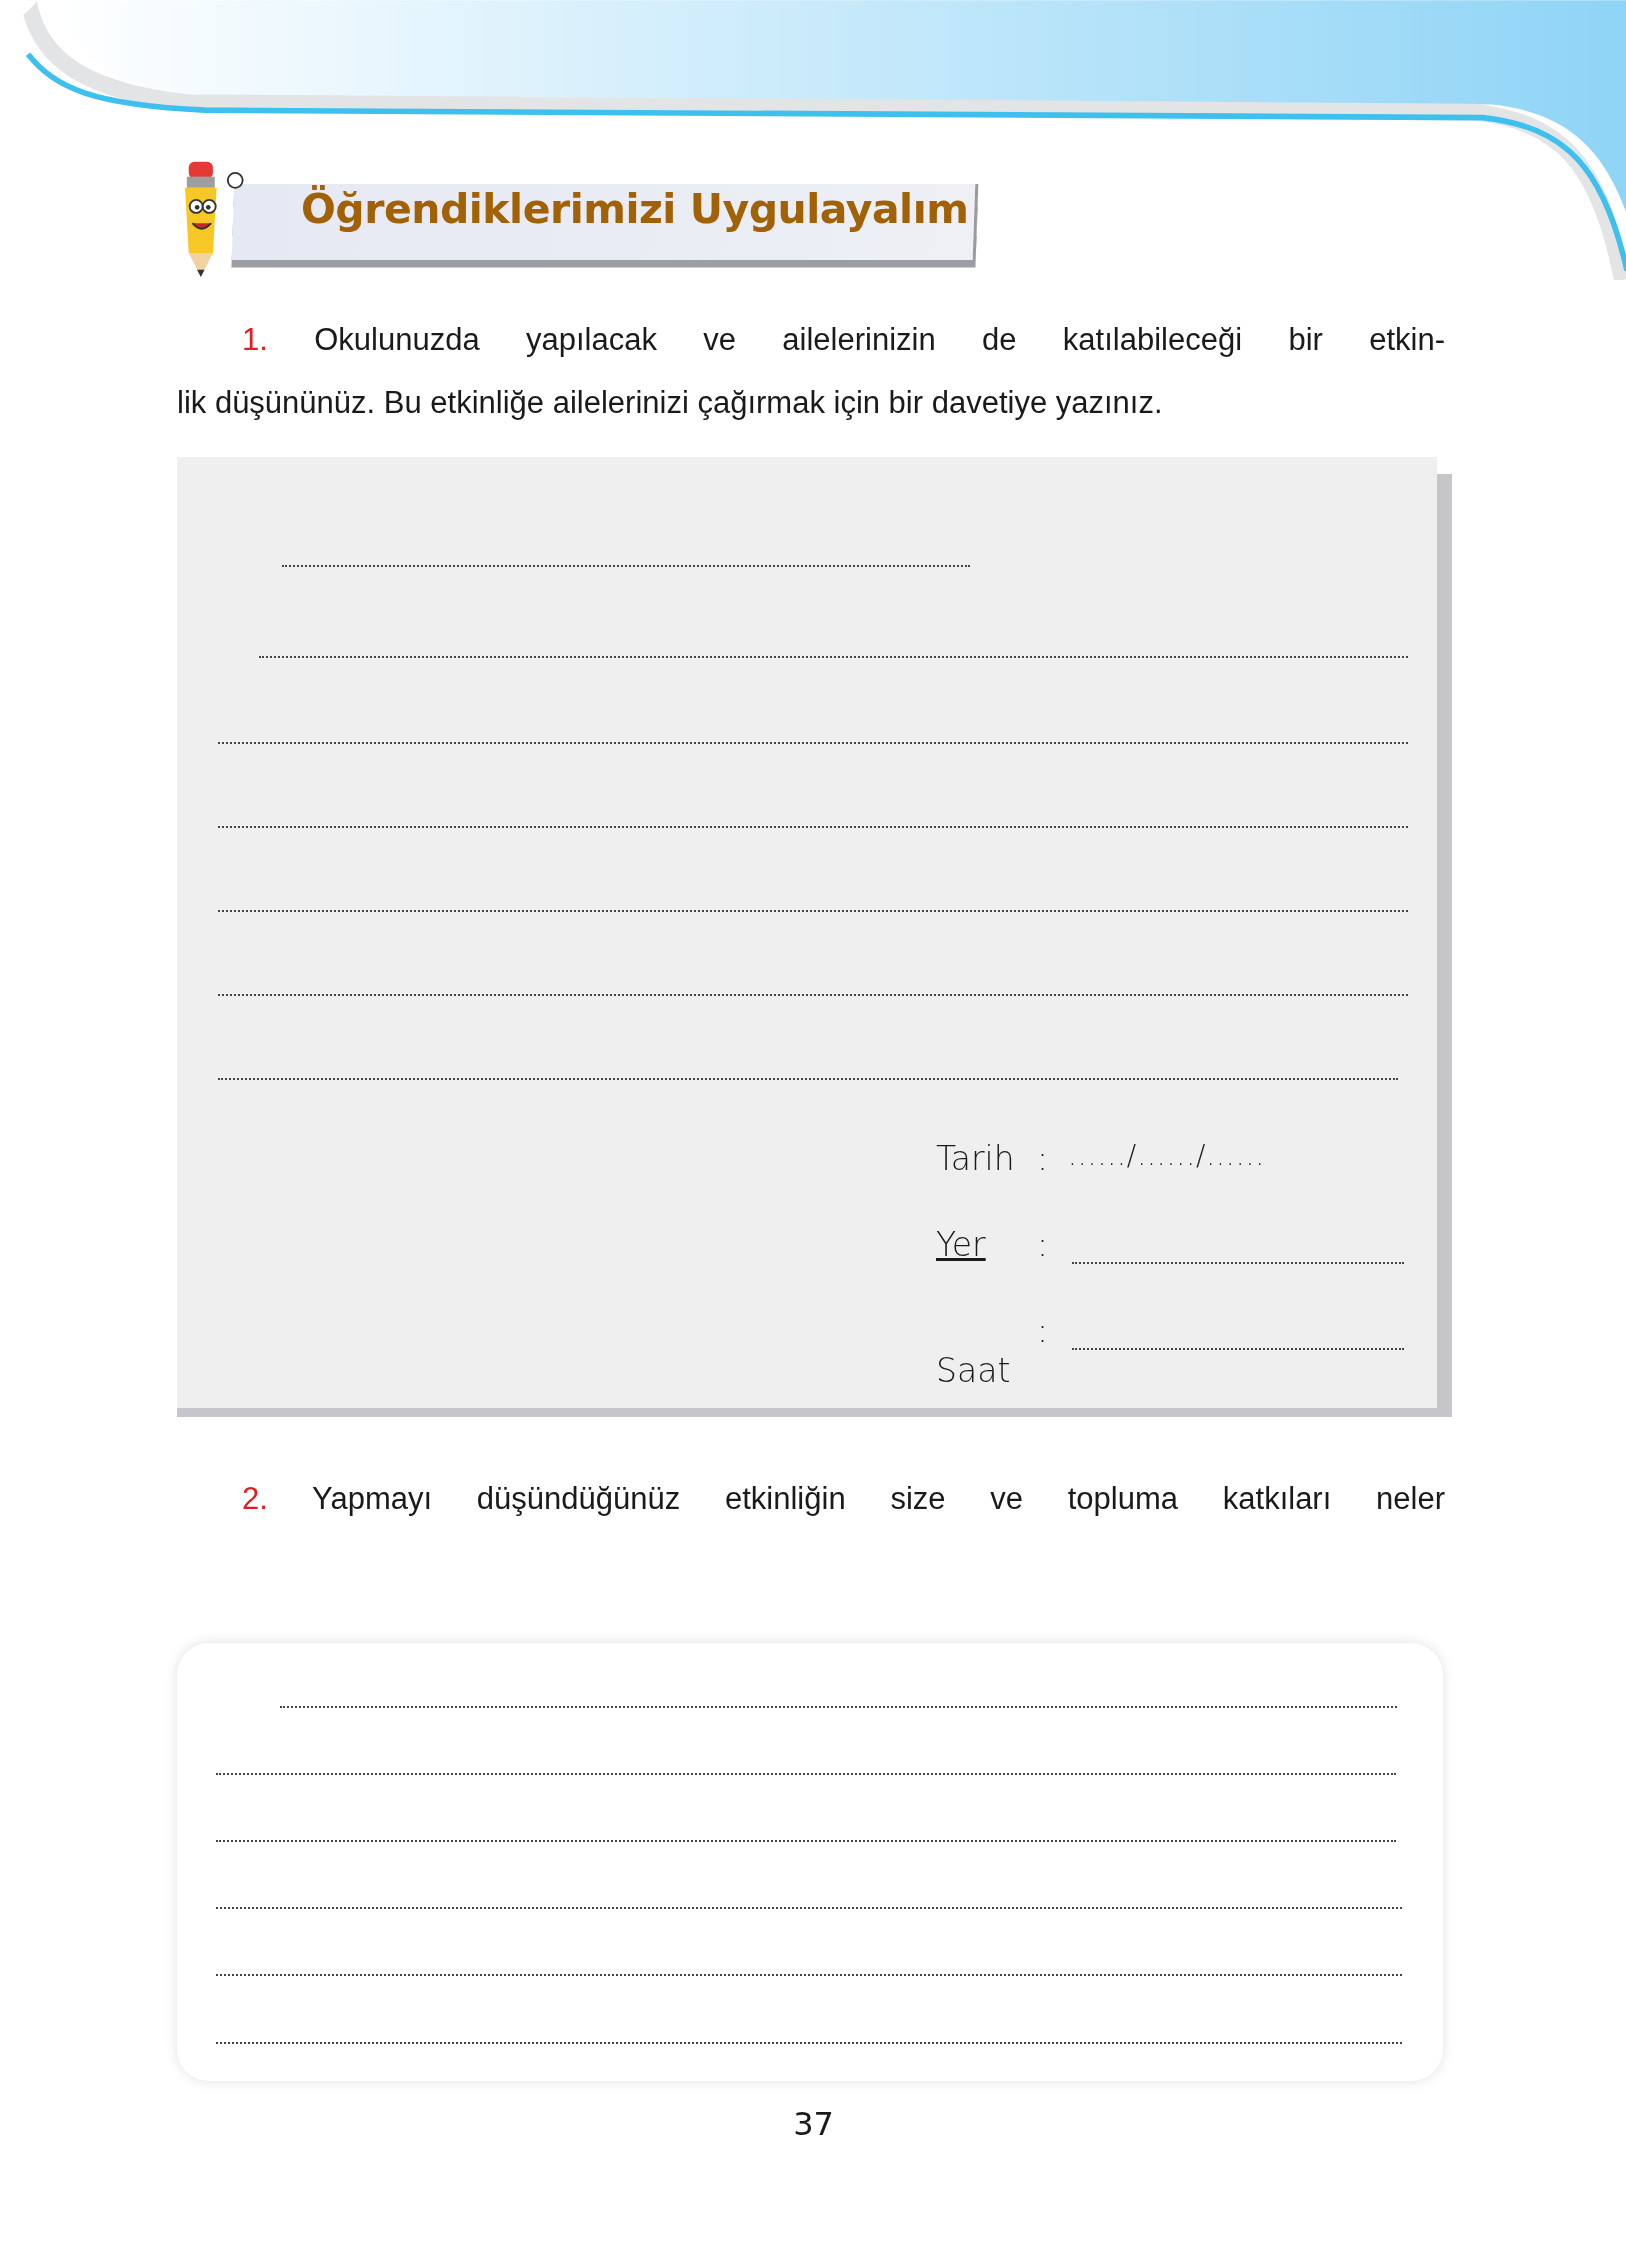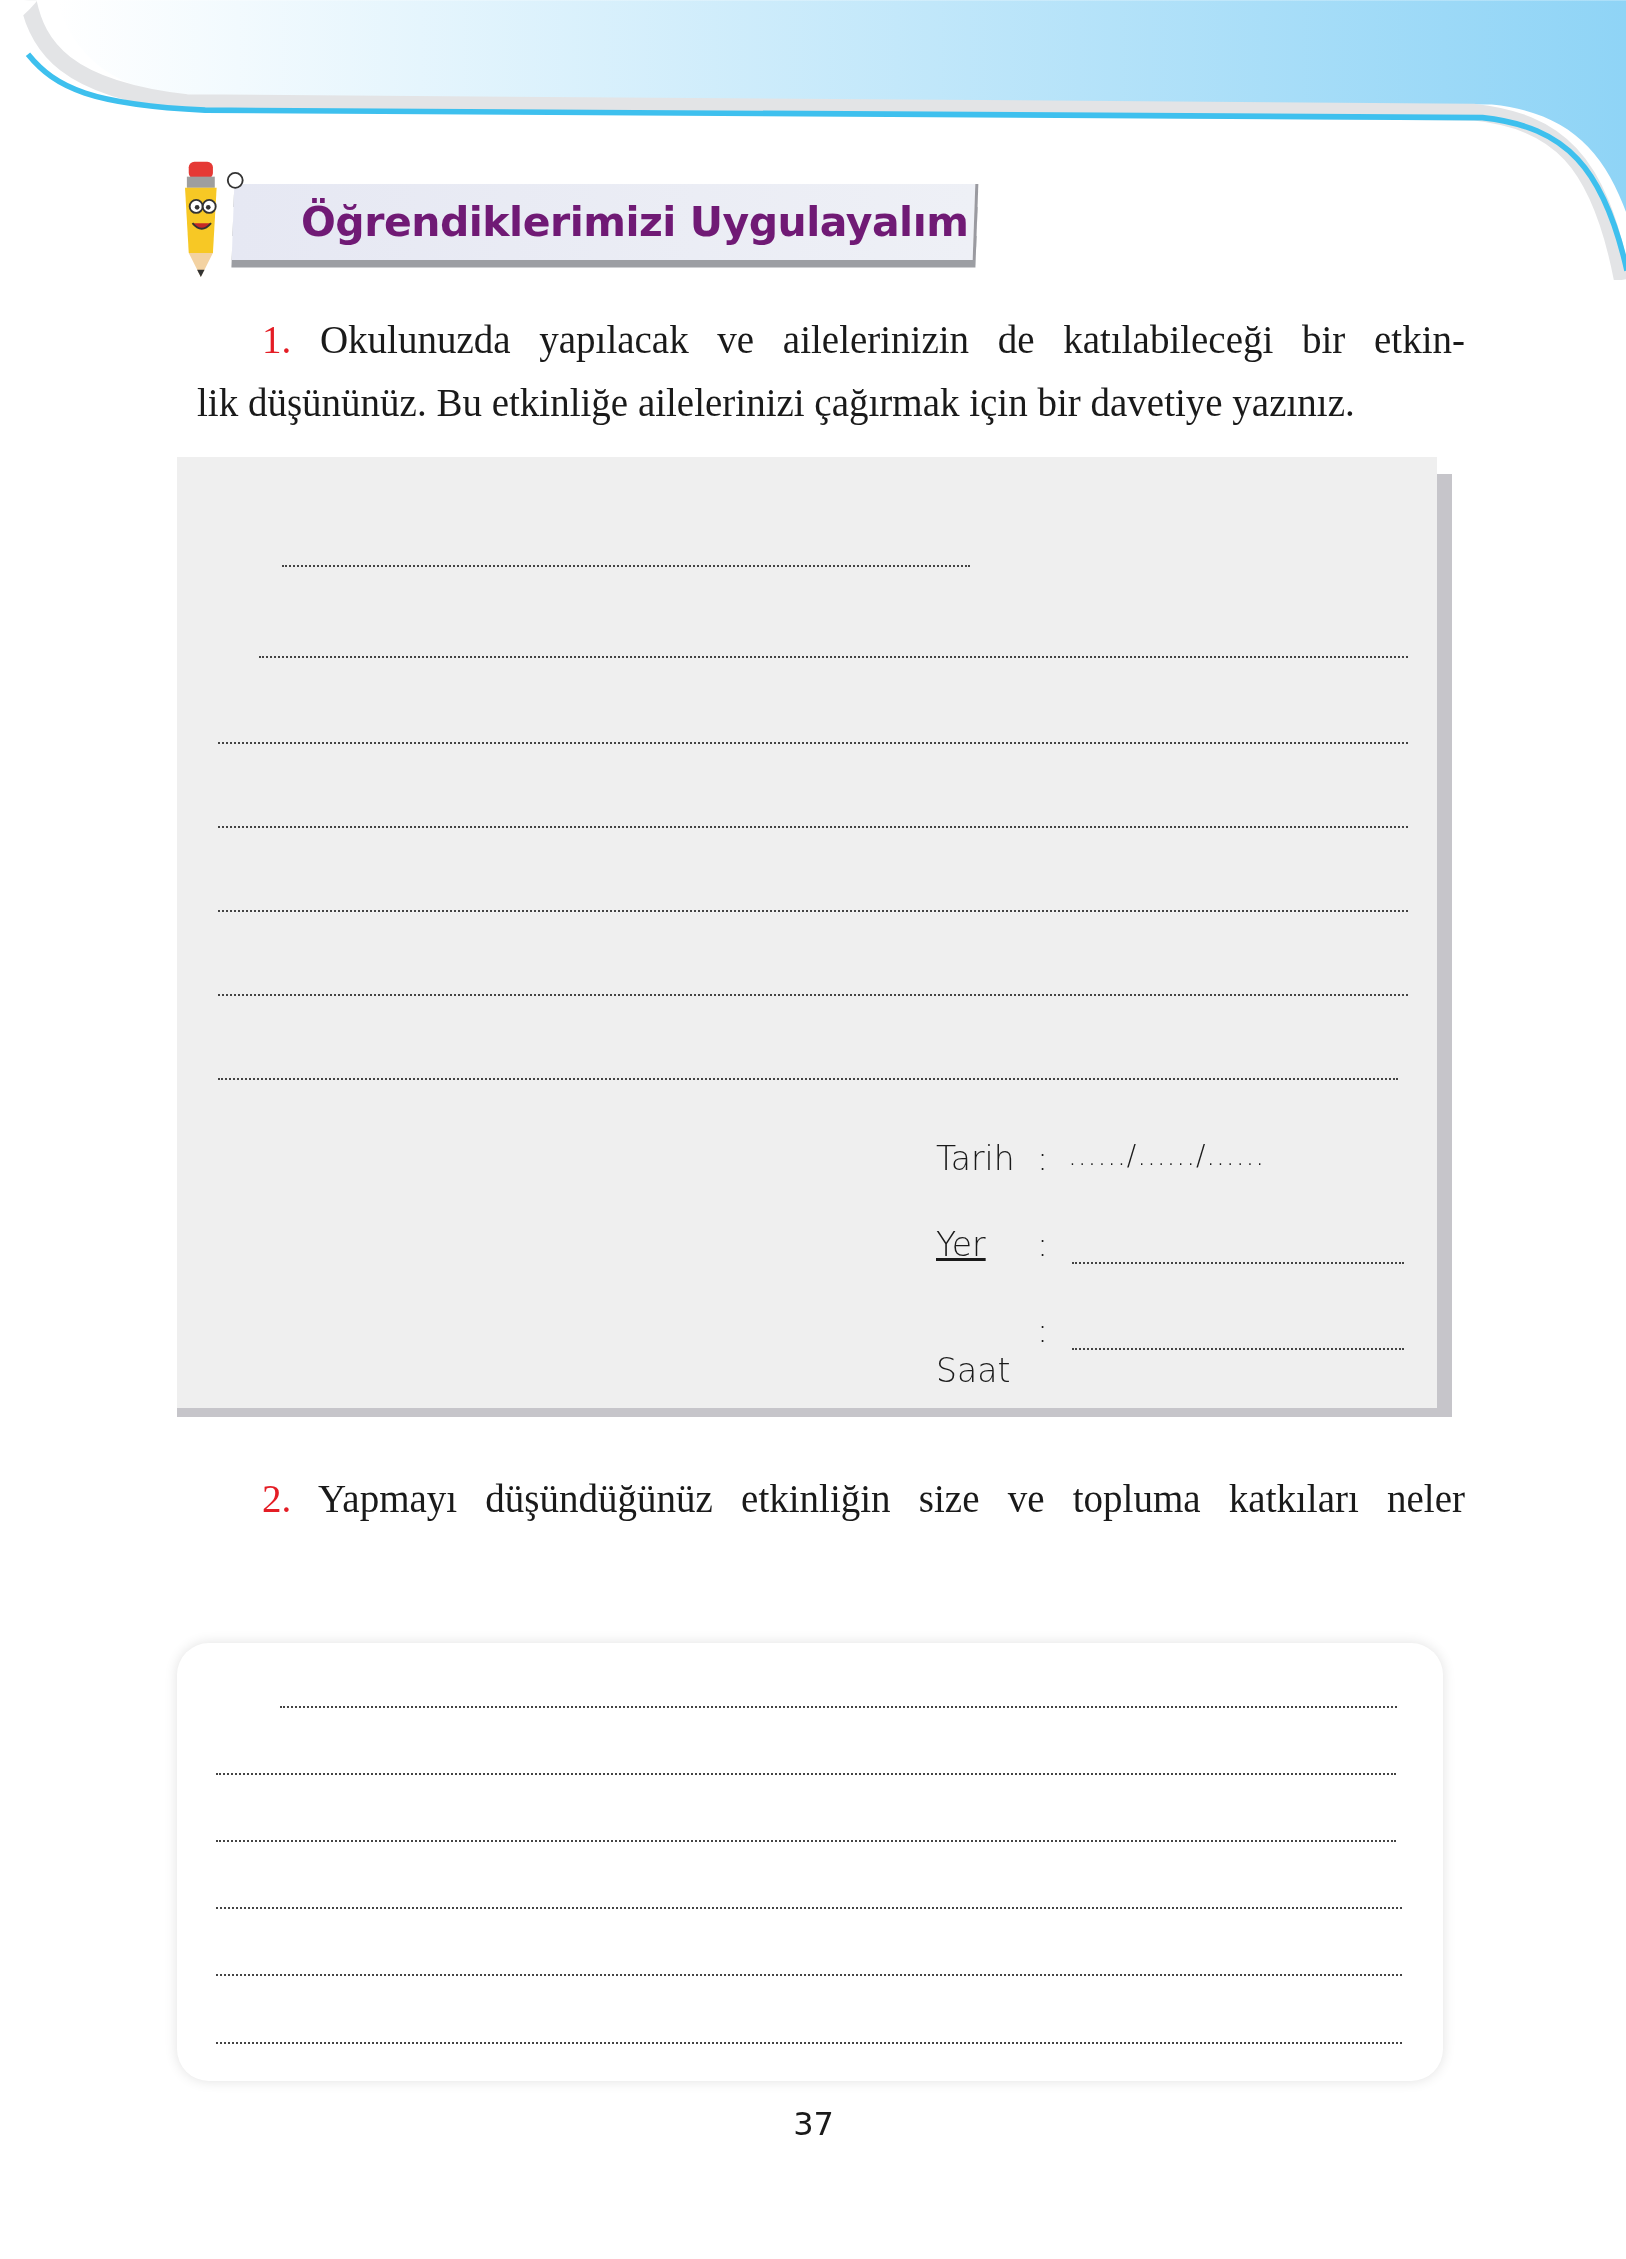--- a/index.html
+++ b/index.html
@@ -3,25 +3,25 @@
 <meta charset="utf-8">
 <style>
   html, body { margin:0; padding:0; }
   body { width:1627px; height:2260px; background:#ffffff; position:relative; overflow:hidden;
          font-family:"DejaVu Sans", sans-serif; color:#1a1a1a; }
   .banner { position:absolute; left:0; top:0; width:1627px; height:280px; }
   .header-wrap { position:absolute; left:172px; top:158px; width:820px; height:121px; }
   .header-plate { position:absolute; left:61px; top:26px; width:741px; height:76px;
       background:linear-gradient(90deg,#e6e8f3,#eef0f6); border-right:3.7px solid #9a9aa0;
       box-shadow:0 7.5px 0 #9c9ea3; transform:skewX(-2deg); }
-  .header-title { position:absolute; left:129px; top:40px; font-size:41px; font-weight:bold;
-      color:#701a75; letter-spacing:-0.5px; font-family:"DejaVu Sans", sans-serif; }
+  .header-title { position:absolute; left:129px; top:27px; font-size:41px; font-weight:bold;
+      color:#a16207; letter-spacing:-0.5px; font-family:"DejaVu Sans", sans-serif; }
   .pencil { position:absolute; left:0; top:0; width:93px; height:121px; }
-  .question { position:absolute; left:177px; width:1268px; font-size:39px; line-height:63px;
-      text-align:justify; text-align-last:justify; font-family:Liberation Serif, serif; font-weight:300;margin-left:20px; }
+  .question { position:absolute; left:177px; width:1268px; font-size:31px; line-height:63px;
+      text-align:justify; text-align-last:justify; font-family:Liberation Sans, sans-serif; font-weight:300; }
   .question .last { text-align-last:left; }
   .q-num { color:#e41d25; }
   .indent { display:inline-block; width:65px; }
   .box1 { position:absolute; left:177px; top:457px; width:1260px; height:951px; background:#efefef; }
   .box1-shadow-r { position:absolute; left:1437px; top:474px; width:15px; height:943px; background:#c6c5ca; }
   .box1-shadow-b { position:absolute; left:177px; top:1408px; width:1275px; height:9.3px; background:#c6c5ca; }
   .dots { position:absolute; height:0; border-bottom:2.8px dotted #444; }
   .field-label { position:absolute; font-size:33px; font-family:"DejaVu Sans", sans-serif; font-weight:300; }
   .box2 { position:absolute; left:177px; top:1643px; width:1266px; height:438px; background:#fff;
       border-radius:32px; box-shadow:0 0 13px rgba(0,0,0,0.12); }

